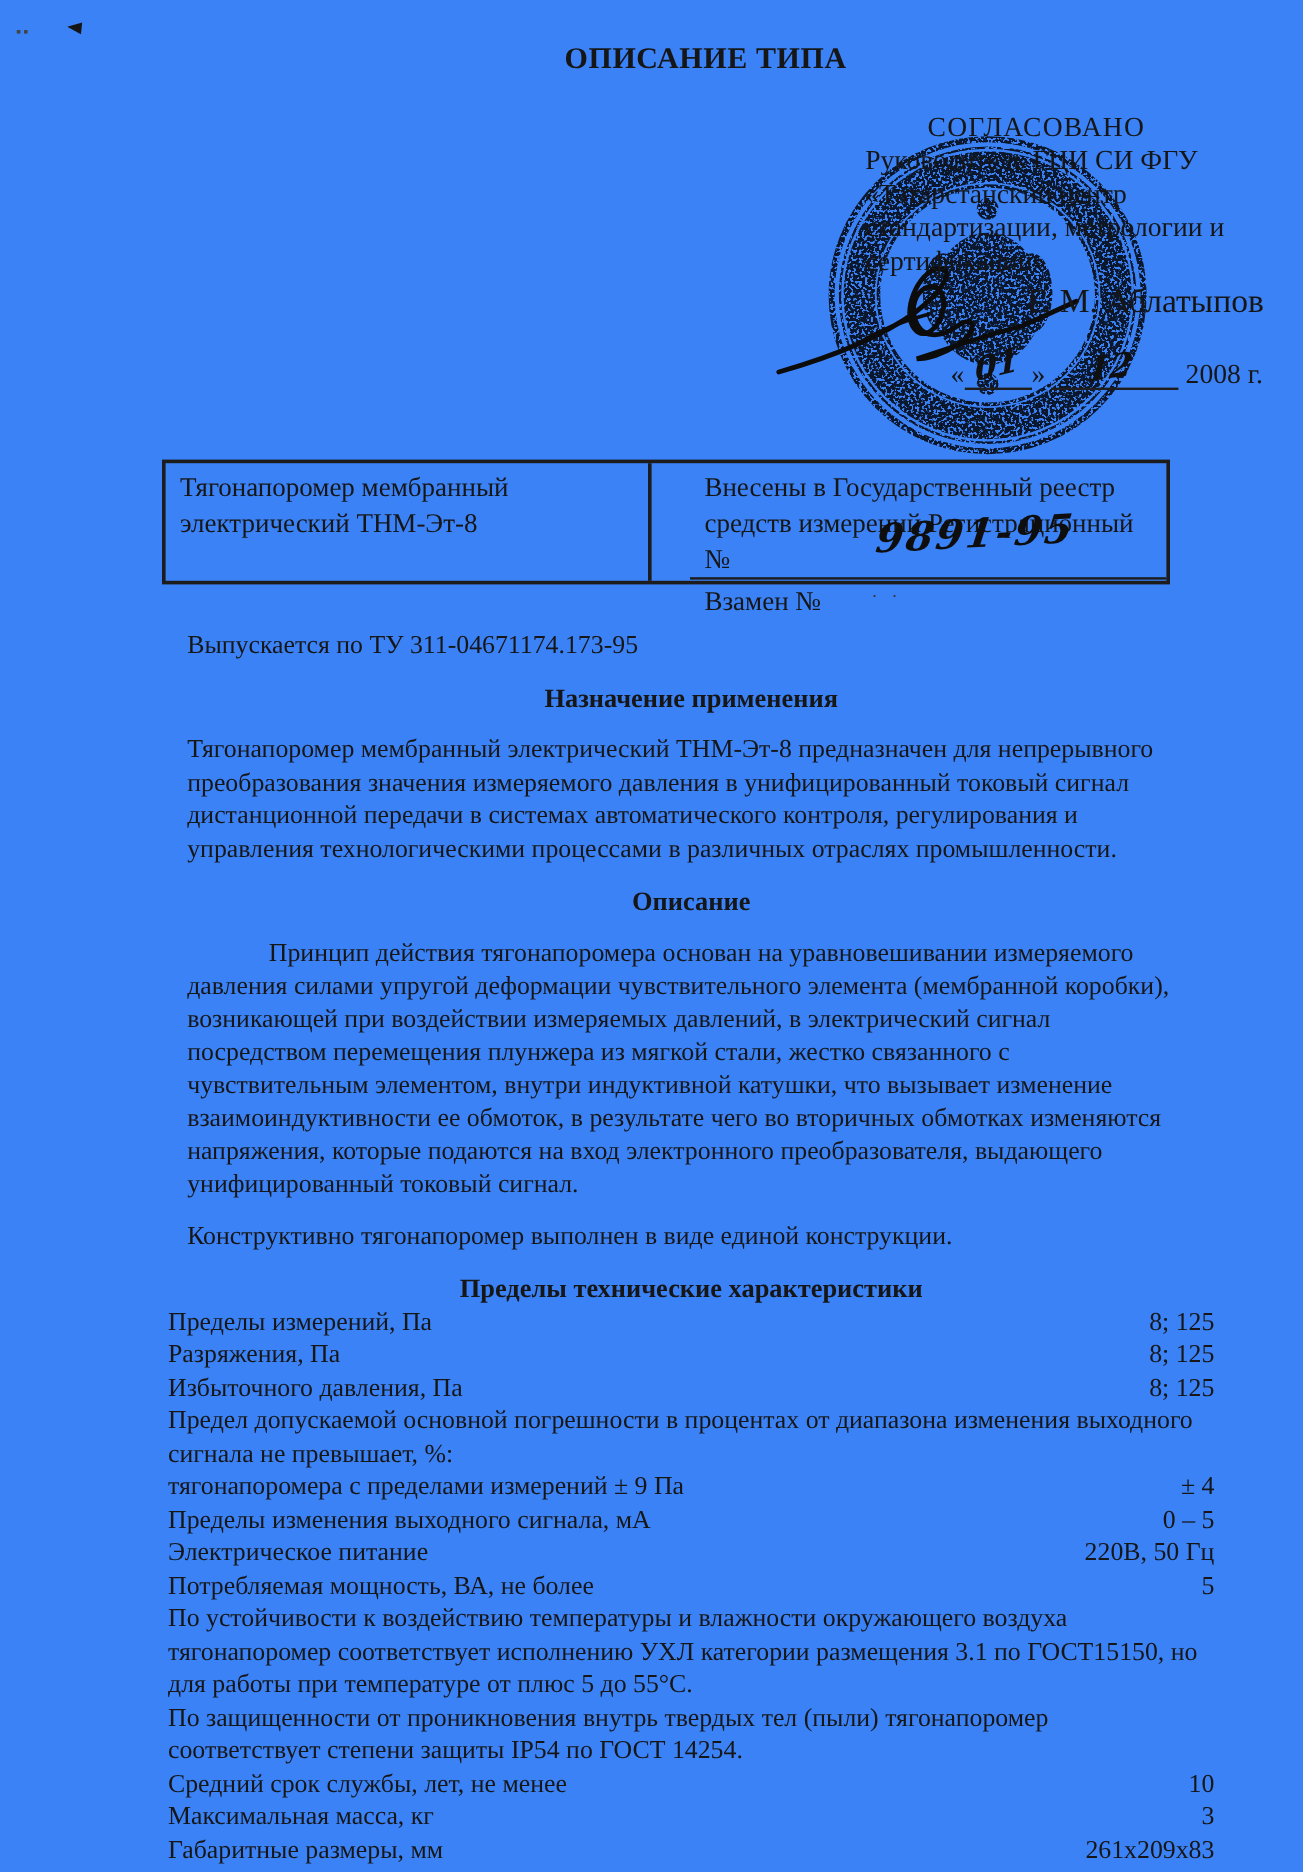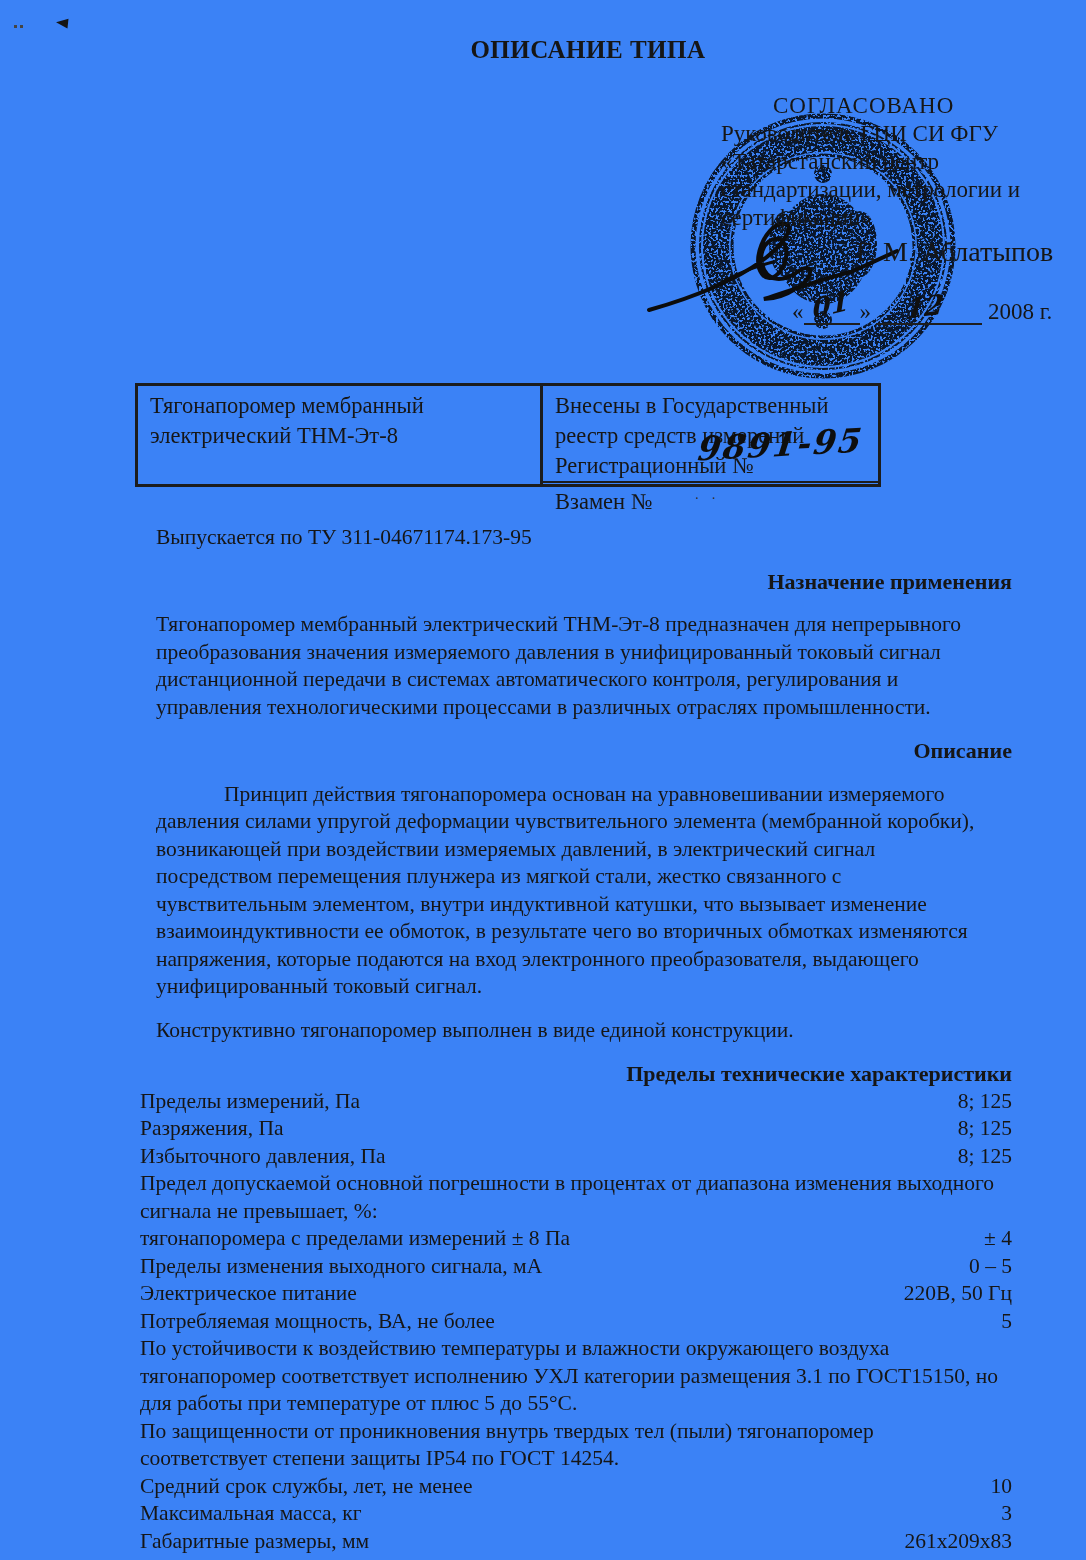--- a/index.html
+++ b/index.html
@@ -29,38 +29,38 @@
   .hw-day{left:8px;top:-8px;font-size:27px;transform:rotate(-14deg) skewX(-12deg);}
   .hw-month{left:30px;top:-6px;font-size:27px;transform:rotate(-8deg) skewX(-14deg);}
   .year{margin-left:6px;}
 
   
   .stamp{position:absolute;left:683px;top:106px;opacity:.82;}
   
   .signature{position:absolute;left:645px;top:214px;}
 
   
-  .reg-table{position:absolute;left:135px;top:383px;width:746px;height:104px;
-             border:3px solid #1c1c1c;box-sizing:border-box;display:flex;font-size:22.5px;line-height:30px;}
+  .reg-table{position:absolute;left:135px;top:383px;width:840px;height:104px;
+             border:3px solid #1c1c1c;box-sizing:border-box;display:flex;font-size:22.5px;line-height:30px;gap:32px;}
   .cell-left{width:405px;border-right:3px solid #1c1c1c;box-sizing:border-box;padding:5px 12px;}
   .cell-right{flex:1;display:flex;flex-direction:column;position:relative;}
   .cell-right-top{flex:1;padding:5px 12px 0 12px;}
   .cell-right-bottom{border-top:2px solid #1c1c1c;padding:2px 12px 4px 12px;line-height:26px;}
   .reg-num{position:absolute;left:155px;bottom:24px;font-style:italic;font-weight:bold;
            font-family:"DejaVu Serif",serif;font-size:33px;letter-spacing:2px;
            transform:rotate(-3deg) skewX(-10deg);color:#0e0e0e;}
   .pencil-marks{display:inline-block;margin-left:42px;font-size:15px;letter-spacing:4px;
                 vertical-align:6px;color:#333;}
 
   
   .content{position:absolute;top:508px;left:0;width:1086px;box-sizing:border-box;
            padding:0 74px 0 140px;font-size:21.5px;line-height:27.5px;}
   .content p{margin:16px;}
   .issued{margin-bottom:18px;}
-  .sec-head{margin:0;font-size:22px;font-weight:bold;text-align:right;line-height:27.5px;}
+  .sec-head{margin:0;font-size:22px;font-weight:bold;text-align:center;line-height:27.5px;}
   .indent-first{text-indent:68px;}
   .spec-row{display:flex;align-items:flex-end;}
   .spec-label{flex:1 1 auto;}
   .spec-value{flex:0 0 auto;white-space:nowrap;margin-left:14px;}
 </style>
 </head>
 <body>
 
 <div class="page">
 
@@ -164,21 +164,21 @@
           <span class="spec-label">Избыточного давления, Па</span>
           <span class="spec-value">8; 125</span>
         </div>
 
         <div class="spec-row">
           <span class="spec-label">Предел допускаемой основной погрешности в процентах от диапазона изменения выходного сигнала не превышает, %:</span>
           <span class="spec-value"></span>
         </div>
 
         <div class="spec-row">
-          <span class="spec-label">тягонапоромера с пределами измерений ± 8 Па</span>
+          <span class="spec-label">тягонапоромера с пределами измерений ± 9 Па</span>
           <span class="spec-value">± 4</span>
         </div>
 
 
         <div class="spec-row">
           <span class="spec-label">Пределы изменения выходного сигнала, мА</span>
           <span class="spec-value">0 – 5</span>
         </div>
 
         <div class="spec-row">

